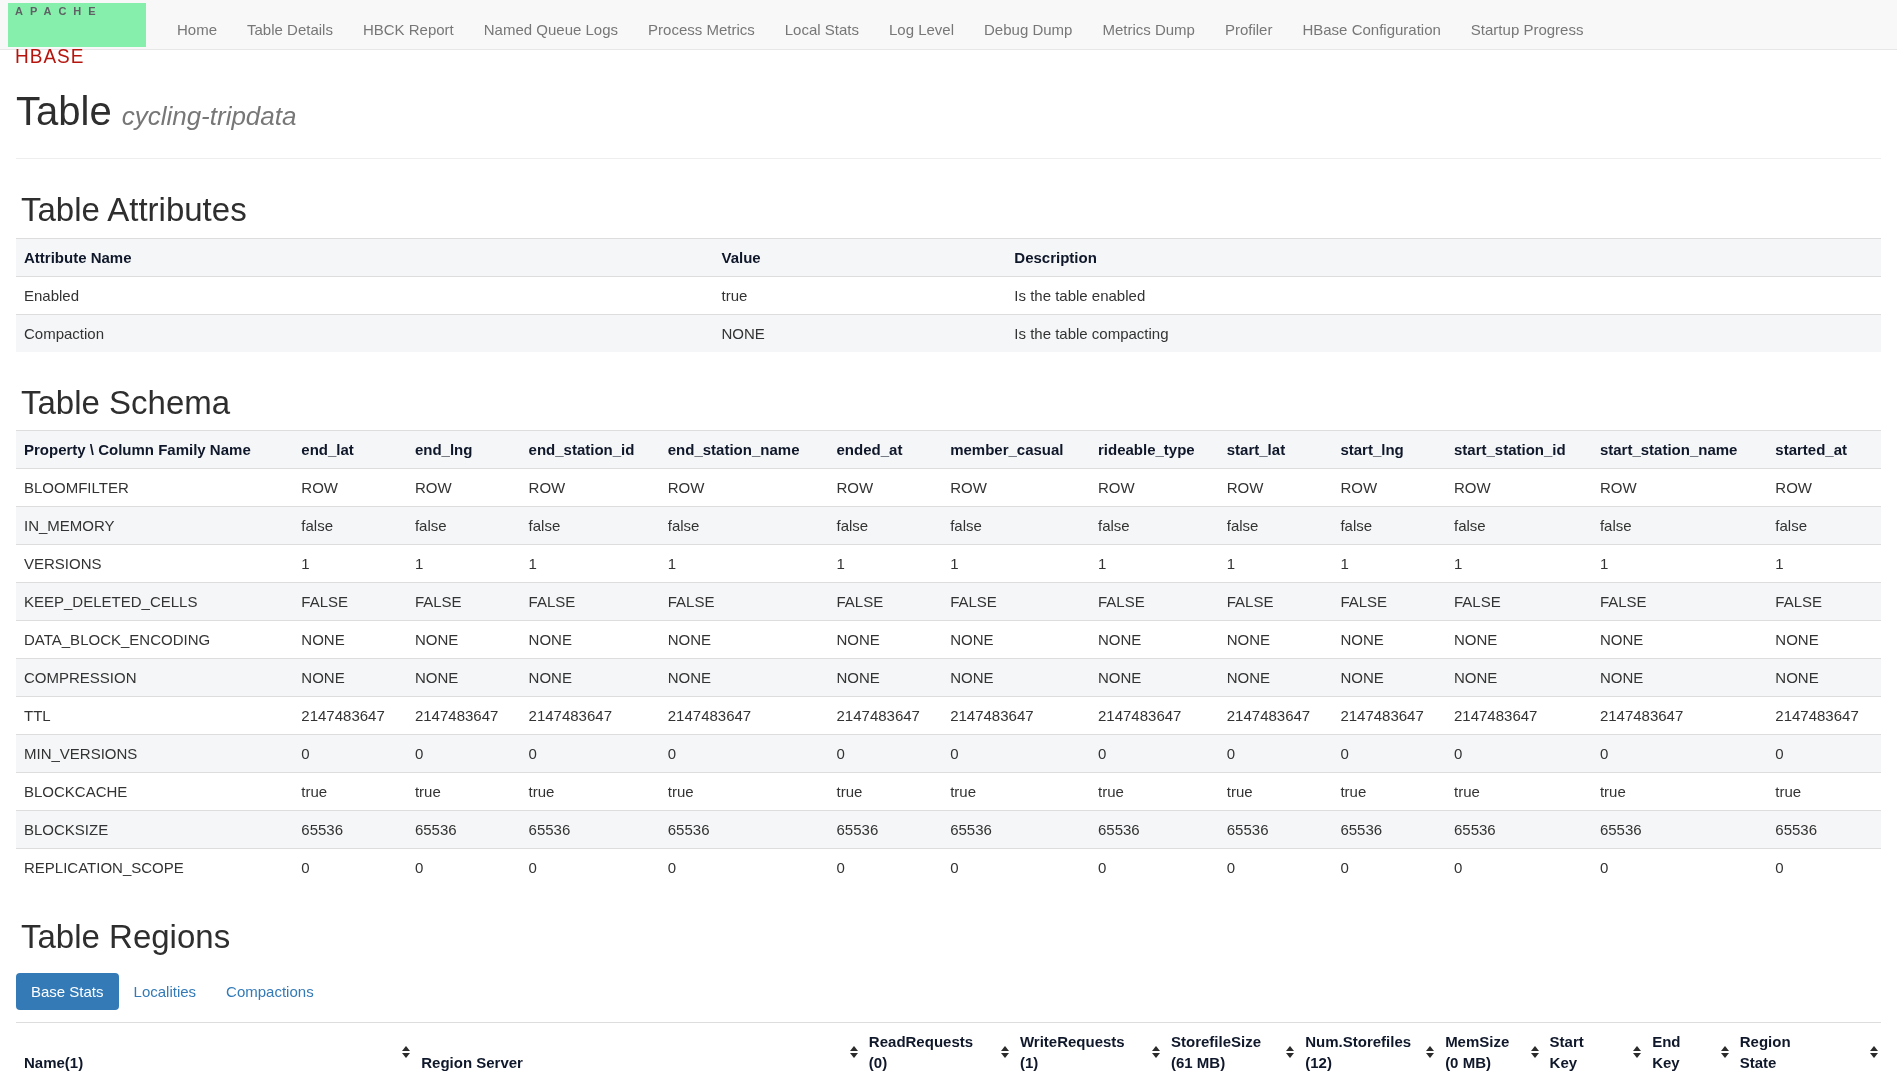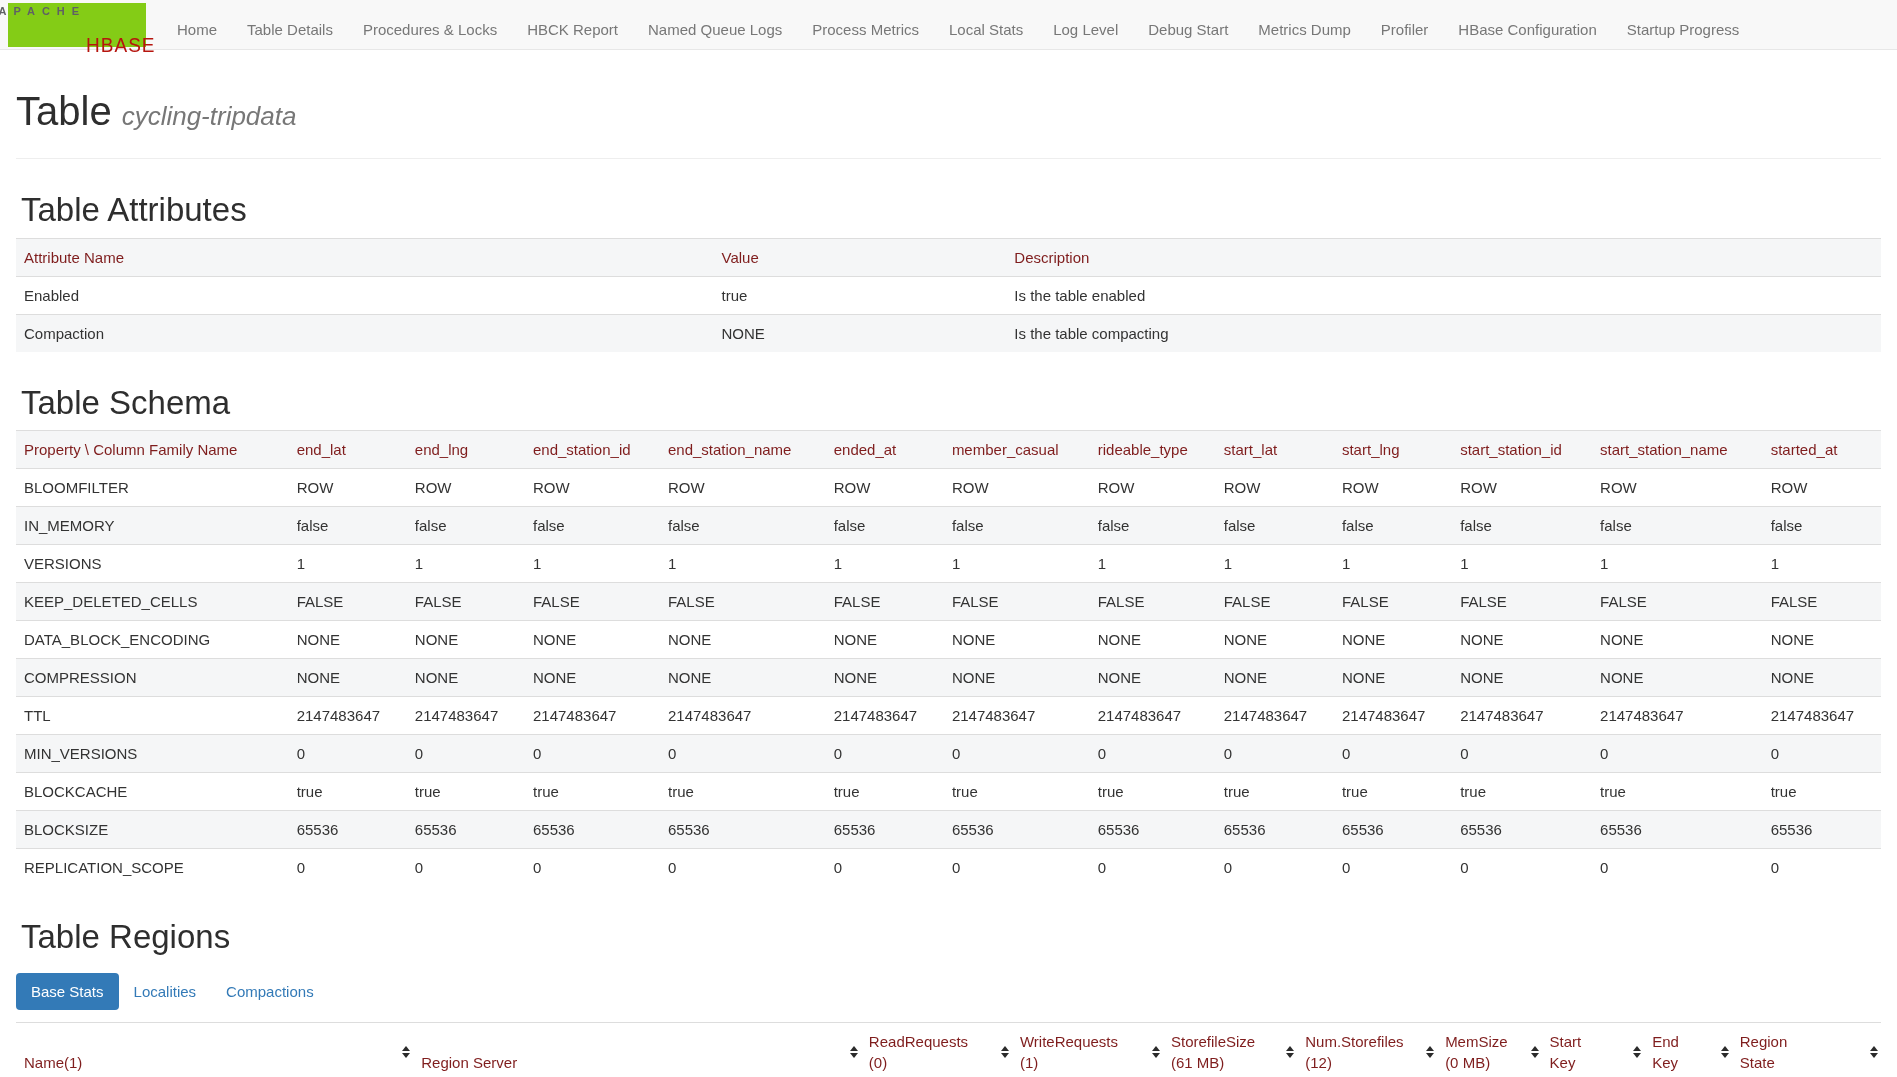--- a/index.html
+++ b/index.html
@@ -10,22 +10,22 @@
     font-family:"Liberation Sans","DejaVu Sans",sans-serif;
     font-size:15px;
   }
 
   
   .navbar {
     height:50px; background:#f8f8f8; border-bottom:1px solid #e7e7e7;
     display:flex; align-items:center; padding-left:8px;
   }
   .brand {
-    background:#84cc16; width:138px; height:44px; margin-right:16px;
-    display:flex; flex-direction:row; justify-content:center;
+    background:#86efac; width:138px; height:44px; margin-right:16px;
+    display:flex; flex-direction:column; justify-content:flex-start;
     padding:3px 7px; cursor:pointer;
   }
   .brand-top {
     color:#5f6164; font-size:11px; font-weight:bold;
     letter-spacing:7px; line-height:1; white-space:nowrap;
   }
   .brand-bottom {
     color:#b6150e; font-size:19px; font-weight:normal;
     letter-spacing:1px; line-height:0.95; transform:scaleY(1.02);
     white-space:nowrap;
@@ -44,21 +44,21 @@
   h1 { margin:0; font-size:40px; font-weight:500; color:#2e2e2e; line-height:1.05; }
   h1 small { font-size:26px; color:#777; font-weight:400; margin-left:10px;font-style:italic; }
   h2 { font-size:33px; font-weight:500; color:#2e2e2e; margin:34px 5px 10px; line-height:1.05; }
 
   
   table.tbl { width:100%; border-collapse:collapse; }
   table.tbl th, table.tbl td {
     padding:8px; text-align:left; line-height:21px; border-top:1px solid #ddd;
     font-size:15px; vertical-align:top;
   }
-  table.tbl th { font-weight:normal; color:#7f1d1d; }
+  table.tbl th { font-weight:bold; color:#0f172a; }
   
   table.striped-with-header tbody tr:nth-child(odd) { background:#f5f6f7; }
 
   #attributes-table { table-layout:fixed; }
   #attributes-table col:nth-child(1){ width:37.4%; }
   #attributes-table col:nth-child(2){ width:15.7%; }
   #attributes-table col:nth-child(3){ width:46.9%; }
 
   
   #regions-table { table-layout:fixed; }
@@ -101,39 +101,36 @@
     <span class="brand-bottom">HBASE</span>
   </div>
   <ul class="nav-menu" id="nav-menu">
       <li>
         <a>Home</a>
       </li>
       <li>
         <a>Table Details</a>
       </li>
       <li>
-        <a>Procedures &amp; Locks</a>
-      </li>
-      <li>
         <a>HBCK Report</a>
       </li>
       <li>
         <a>Named Queue Logs</a>
       </li>
       <li>
         <a>Process Metrics</a>
       </li>
       <li>
         <a>Local Stats</a>
       </li>
       <li>
         <a>Log Level</a>
       </li>
       <li>
-        <a>Debug Start</a>
+        <a>Debug Dump</a>
       </li>
       <li>
         <a>Metrics Dump</a>
       </li>
       <li>
         <a>Profiler</a>
       </li>
       <li>
         <a>HBase Configuration</a>
       </li>

